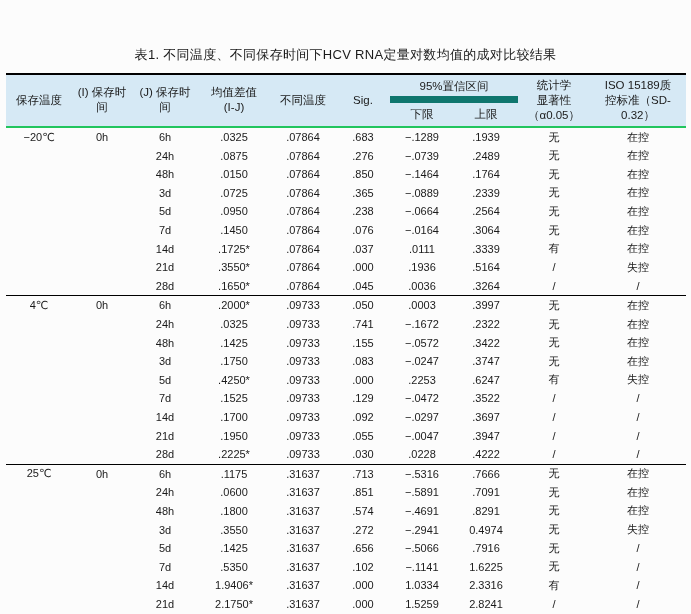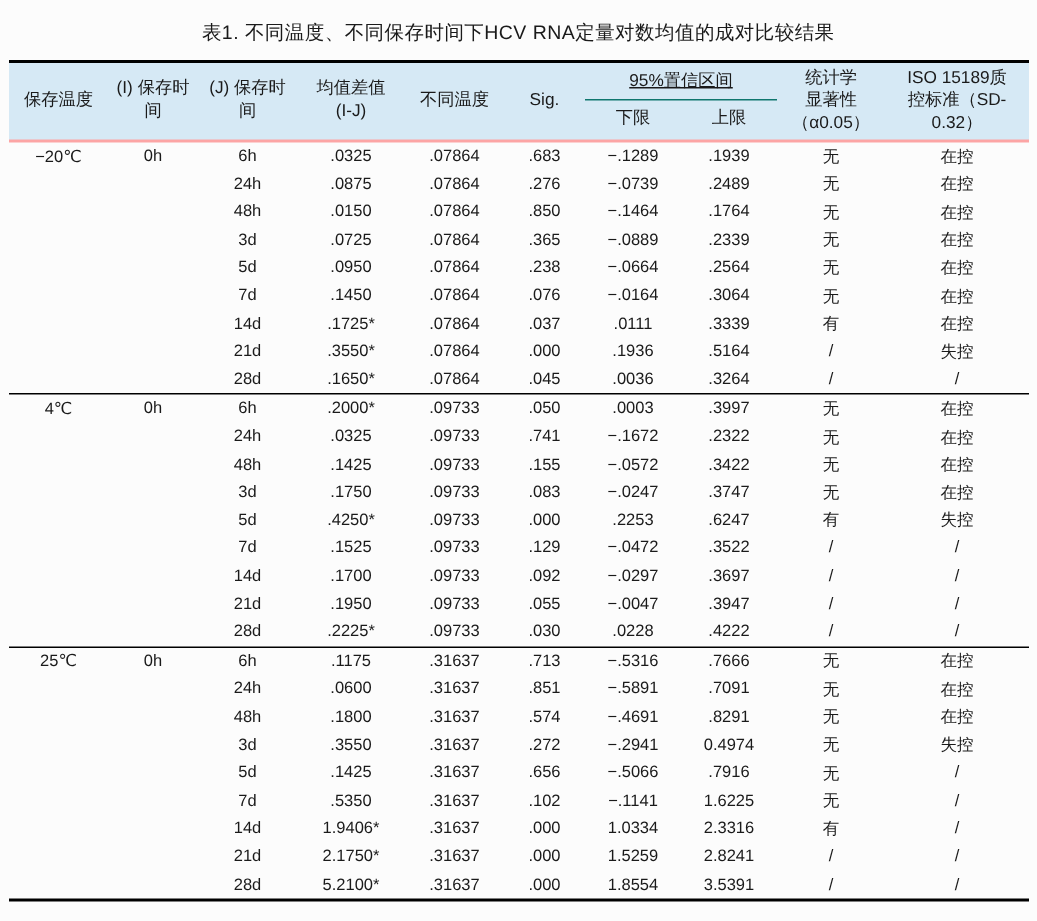--- a/index.html
+++ b/index.html
@@ -8,45 +8,45 @@
     background: #fcfcfc;
     font-family: "Liberation Sans", "DejaVu Sans", sans-serif;
     color: #1a1a1a;
   }
   .doc-title {
     text-align: center;
     font-size: 13px;
     padding: 13px 0 9px 0;
     letter-spacing: 0.3px;
     color: #1a1a1a;
+    margin-top: 33px;
   }
   table.results {
     border-collapse: collapse;
     table-layout: fixed;
     width: 680px;
     margin-left: 6px;
     border-top: 2.5px solid #000;
     border-bottom: 2.5px solid #000;
   }
   thead th {
     background: #d6e9f5;
     font-weight: normal;
     font-size: 11.5px;
     line-height: 1.3;
     text-align: center;
     vertical-align: middle;
     white-space: pre-line;
     padding: 3px 1px;
   }
   th.ci-group {
-    border-bottom: 1px solid #0f766e;
+    border-bottom: 7px solid #0f766e;
     padding-bottom: 1px;
-    text-decoration: underline;
-  }
-  tbody tr:first-child td { border-top: 2px solid #fca5a5; text-align: center; }
+  }
+  tbody tr:first-child td { border-top: 2px solid #22c55e; text-align: center; }
   tbody td {
     font-size: 11px;
     text-align: center;
     height: 18.6px;
     padding: 0 1px;
     vertical-align: middle;
     white-space: nowrap;
     overflow: hidden;
   }
   tr.group-start td { border-top: 1px solid #000; }

